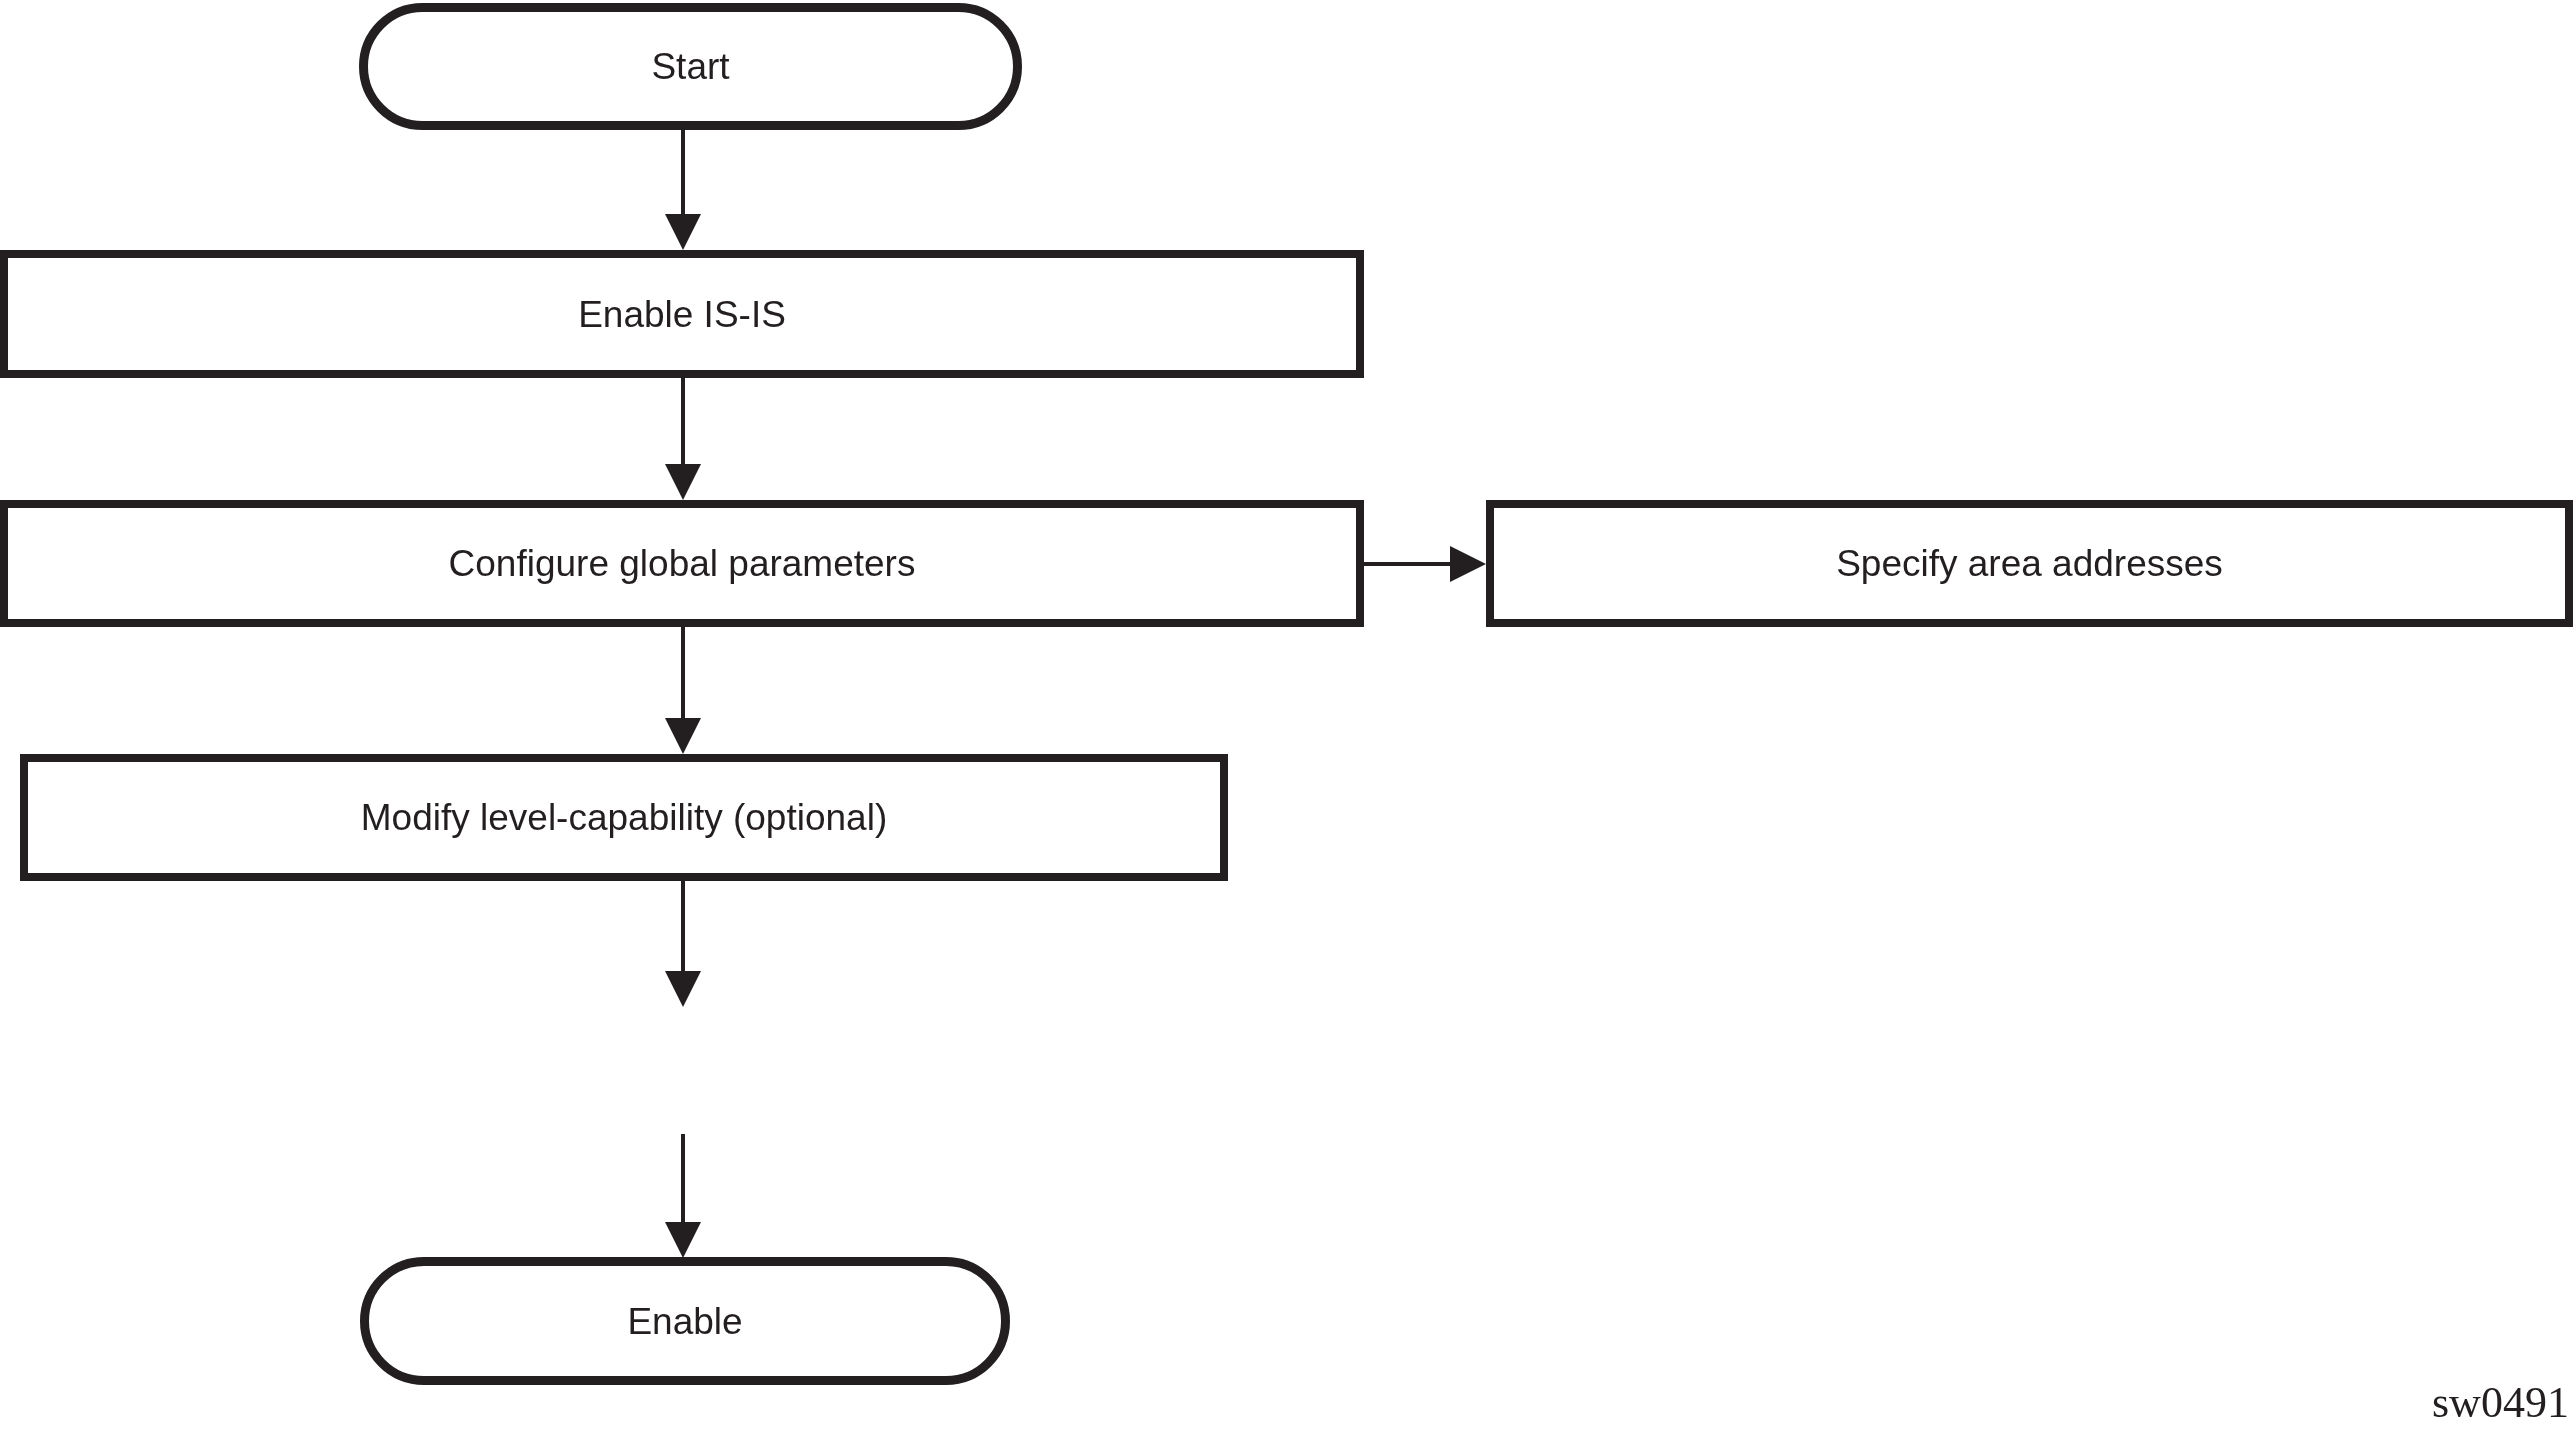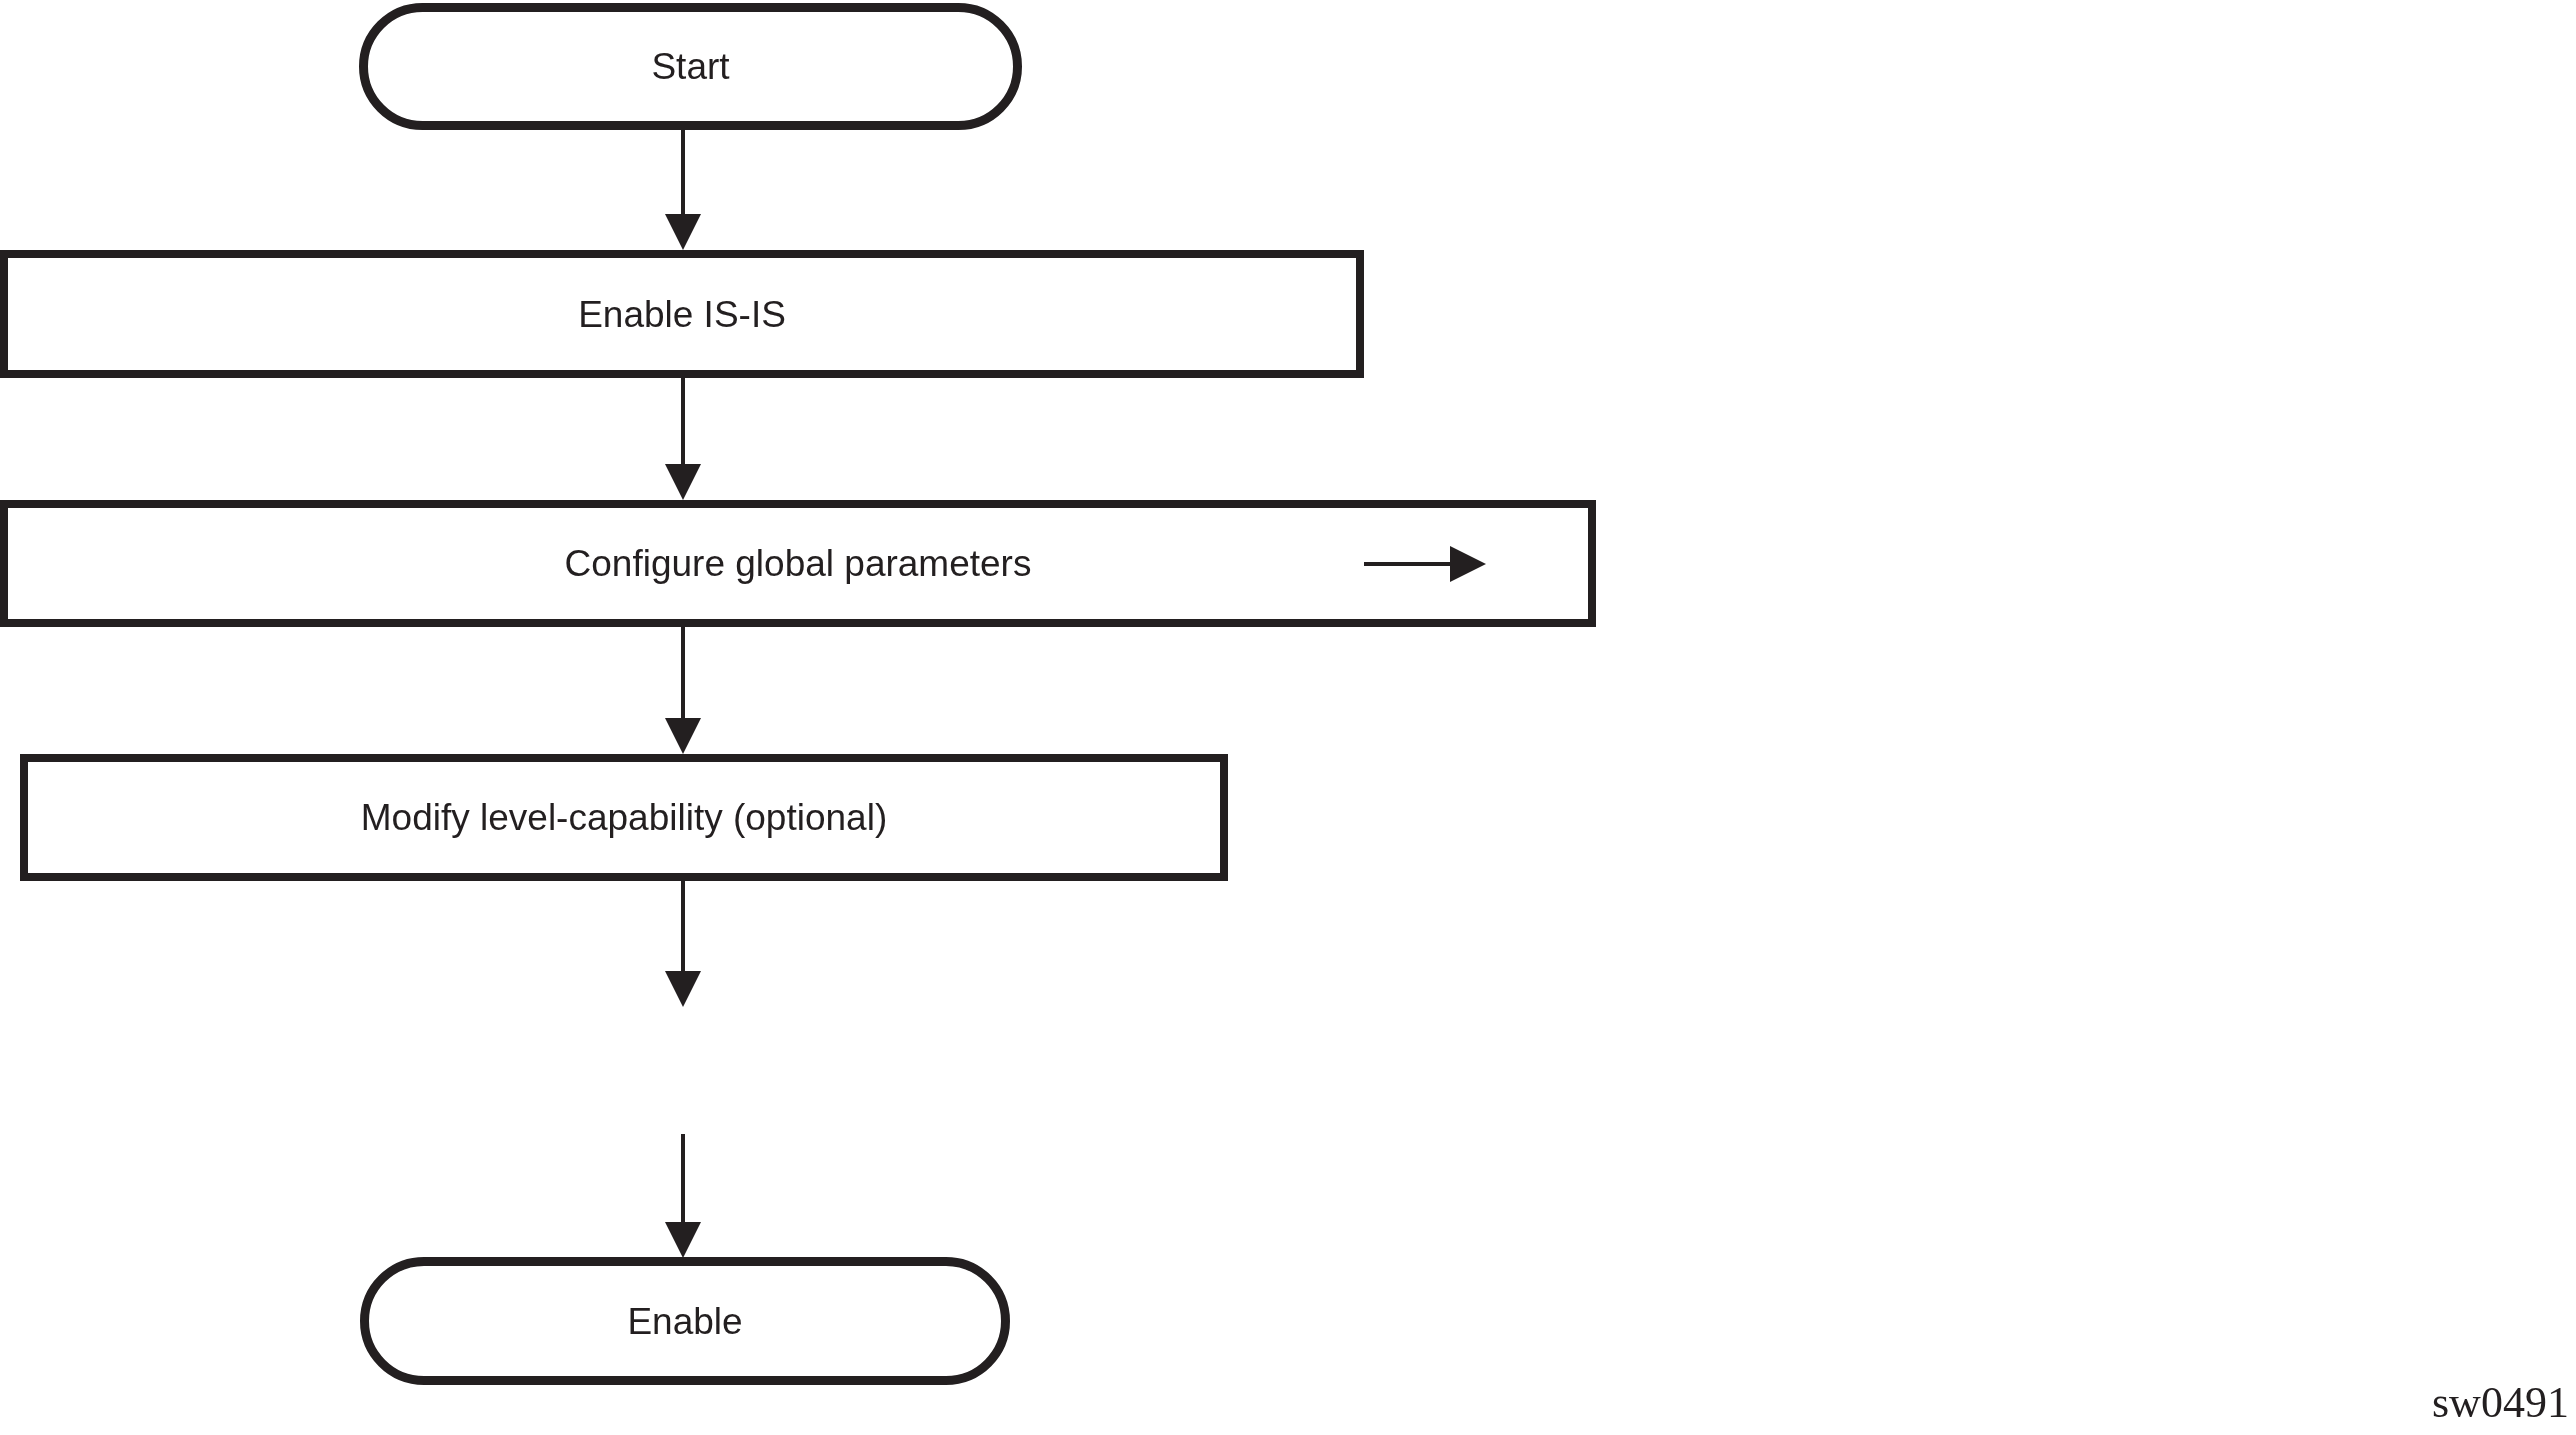--- a/index.html
+++ b/index.html
@@ -60,29 +60,32 @@
 
   <div class="node rect" style="left:0px; top:250px; width:1364px; height:128px;">
     <span>Enable IS-IS</span>
   </div>
 
   <div>
     <div class="vline" style="left:681px; top:378px; height:86px;"></div>
     <div class="head-down" style="left:665px; top:464px;"></div>
   </div>
 
-  <div class="node rect" style="left:0px; top:500px; width:1596px; height:127px;">
+  <div class="node rect" style="left:0px; top:500px; width:1364px; height:127px;">
     <span>Configure global parameters</span>
   </div>
 
   <div>
     <div class="hline" style="left:1364px; top:562px; width:88px;"></div>
     <div class="head-right" style="left:1450px; top:546px;"></div>
   </div>
 
+  <div class="node rect" style="left:1486px; top:500px; width:1087px; height:127px;">
+    <span>Specify area addresses</span>
+  </div>
 
   <div>
     <div class="vline" style="left:681px; top:627px; height:91px;"></div>
     <div class="head-down" style="left:665px; top:718px;"></div>
   </div>
 
   <div class="node rect" style="left:0px; top:754px; width:1208px; height:127px;margin-left:20px;">
     <span>Modify level-capability (optional)</span>
   </div>
 

